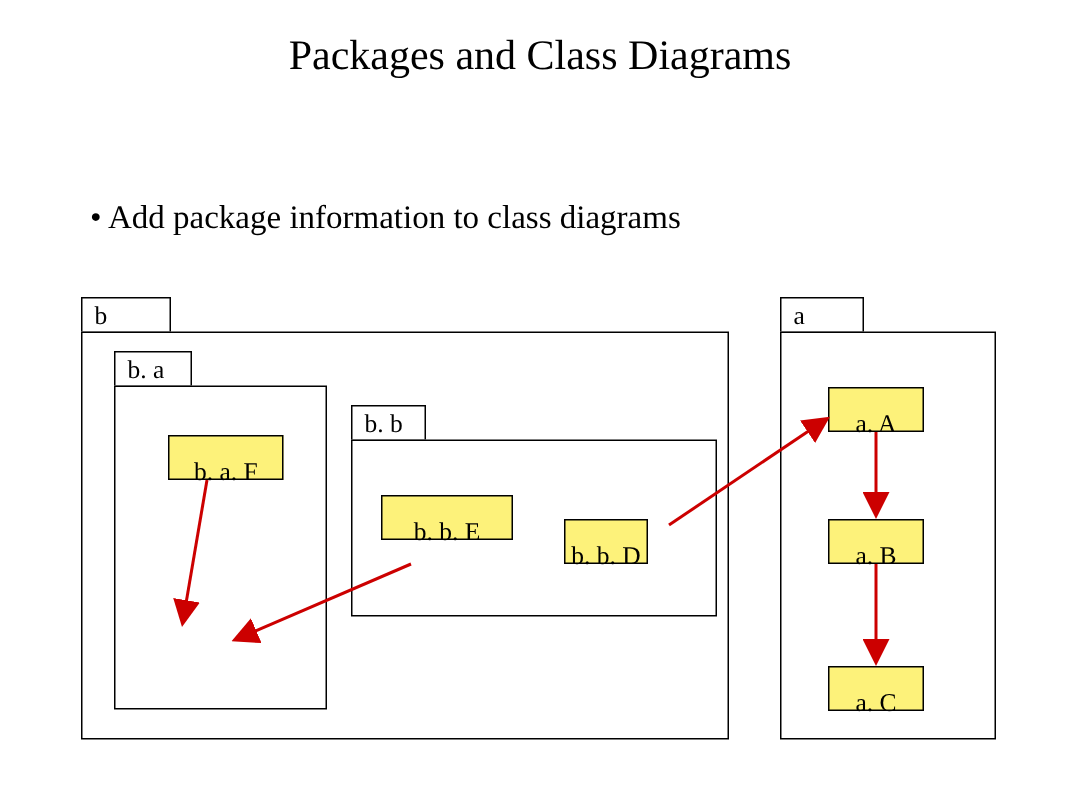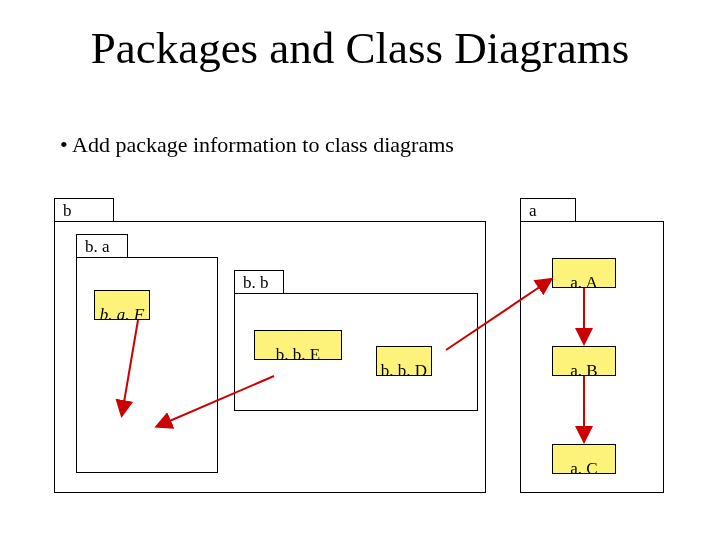--- a/index.html
+++ b/index.html
@@ -10,21 +10,21 @@
     font-family: "Times New Roman", Times, serif;
     position: relative;
     color: #000;
   }
   .title {
     position: absolute;
     top: 22px;
     left: 0;
     width: 100%;
     text-align: center;
-    font-size: 45px;
+    font-size: 28px;
     font-weight: normal;
   }
   .bullet {
     position: absolute;
     top: 132px;
     left: 60px;
     font-size: 22px;
   }
   .diagram {
     position: absolute;
@@ -93,21 +93,21 @@
   <div class="pkg" style="left:180px; top:72px; width:272px; height:142px;">
     <div class="pkg-tab" style="width:50px;">b. b</div>
     <div class="pkg-body" style="width:244px; height:118px;"></div>
   </div>
 
   <div class="pkg" style="left:466px; top:0; width:144px; height:296px;">
     <div class="pkg-tab" style="width:56px;">a</div>
     <div class="pkg-body" style="width:144px; height:272px;"></div>
   </div>
 
-  <div class="cls" style="left:40px; top:92px; width:56px;font-style:italic;">b. a. F</div>
+  <div class="cls" style="left:58px; top:92px; width:77px;">b. a. F</div>
   <div class="cls" style="left:200px; top:132px; width:88px;">b. b. E</div>
   <div class="cls" style="left:322px; top:148px; width:56px;">b. b. D</div>
   <div class="cls" style="left:498px; top:60px; width:64px;">a. A</div>
   <div class="cls" style="left:498px; top:246px; width:64px;">a. C</div>
   <div class="cls" style="left:498px; top:148px; width:64px;">a. B</div>
 
   <svg class="arrows" viewBox="0 0 612 300">
     <defs>
       <marker id="ah" markerWidth="9" markerHeight="9" refX="7" refY="4.5" orient="auto">
         <path d="M0,0 L9,4.5 L0,9 Z" fill="#cc0000"></path>

